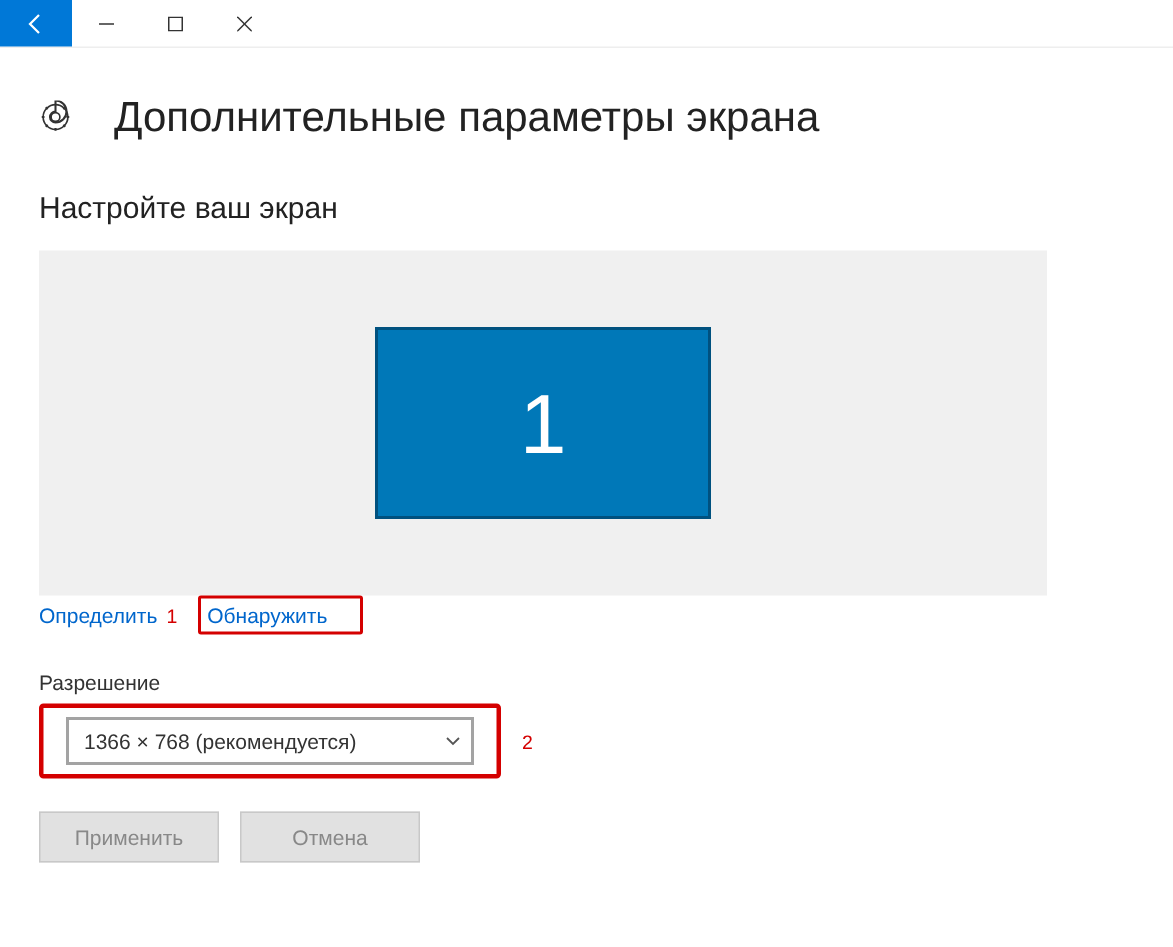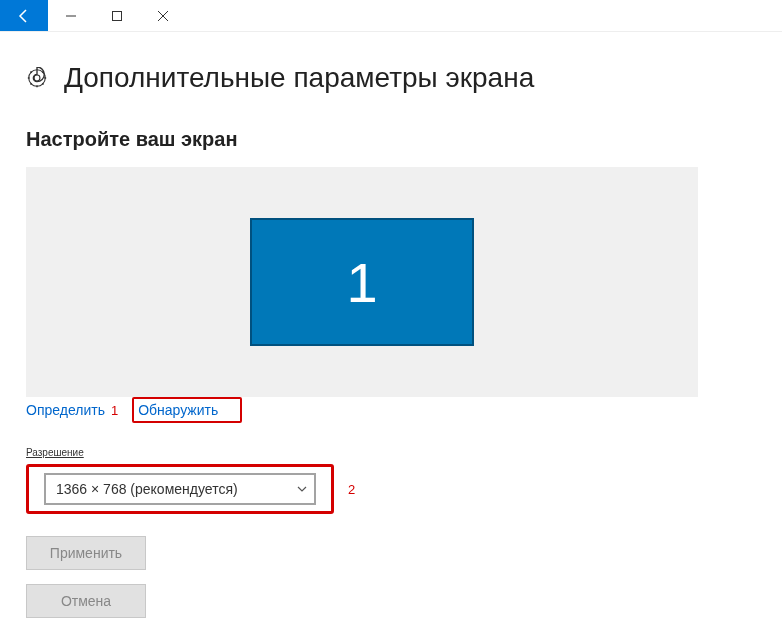--- a/index.html
+++ b/index.html
@@ -38,38 +38,38 @@
       justify-content: center;
       color: #333;
       cursor: pointer;
     }
 
     .content { padding: 20px 26px 0 26px; }
 
     .page-header {
       display: flex;
       align-items: center;
-      gap: 16px;
+      gap: 28px;
       margin-bottom: 34px;
       margin-top: 10px;
     }
     .gear {
       width: 22px;
       height: 22px;
       flex-shrink: 0;
     }
     .page-title {
       font-size: 28px;
       font-weight: 300;
       color: #222;
     }
 
     .section-title {
       font-size: 20px;
-      font-weight: 700;
+      font-weight: 400;
       color: #222;
       margin-bottom: 16px;
     }
 
     .monitor-area {
       width: 672px;
       height: 230px;
       background: #f0f0f0;
       display: flex;
       align-items: center;
@@ -102,24 +102,23 @@
     .anno1 { color: #d40000; font-size: 13px; margin-left: -8px; }
     .hl-box {
       border: 2px solid #d40000;
       padding: 3px 22px 3px 4px;
       border-radius: 2px;
       display: inline-flex;
     }
 
     .field-label {
       margin-top: 24px;
-      font-size: 10px;
+      font-size: 14px;
       color: #333;
       margin-bottom: 6px;
-      text-decoration: underline;
     }
 
     .select-wrap {
       display: flex;
       align-items: center;
     }
     .select-hl {
       border: 3px solid #d40000;
       border-radius: 3px;
       padding: 6px 15px;
@@ -138,21 +137,20 @@
       cursor: pointer;
       justify-content: space-between;
     }
     .chevron { color: #555; }
     .anno2 { color: #d40000; font-size: 13px; margin-left: 14px; }
 
     .button-row {
       margin-top: 22px;
       display: flex;
       gap: 14px;
-      flex-direction: column;
     }
     .btn {
       width: 120px;
       height: 34px;
       background: #e1e1e1;
       border: 1px solid #c8c8c8;
       display: flex;
       align-items: center;
       justify-content: center;
       font-size: 14px;

